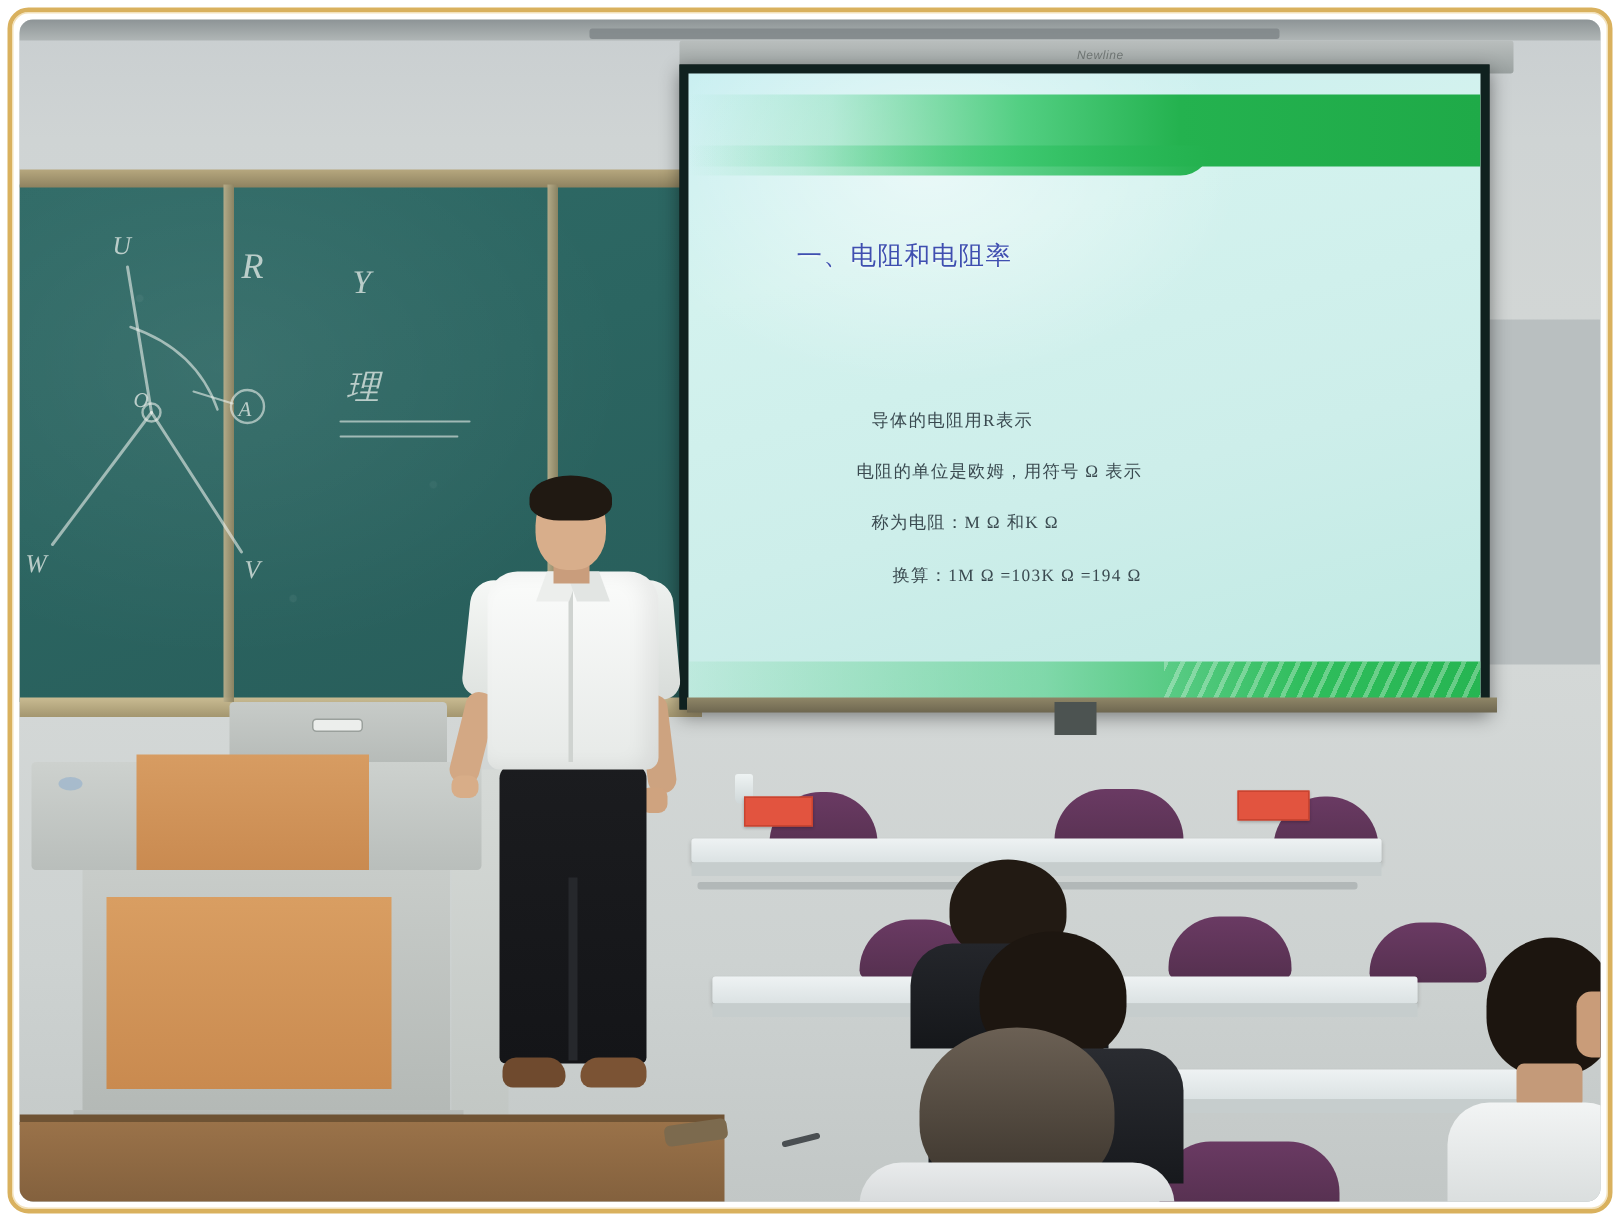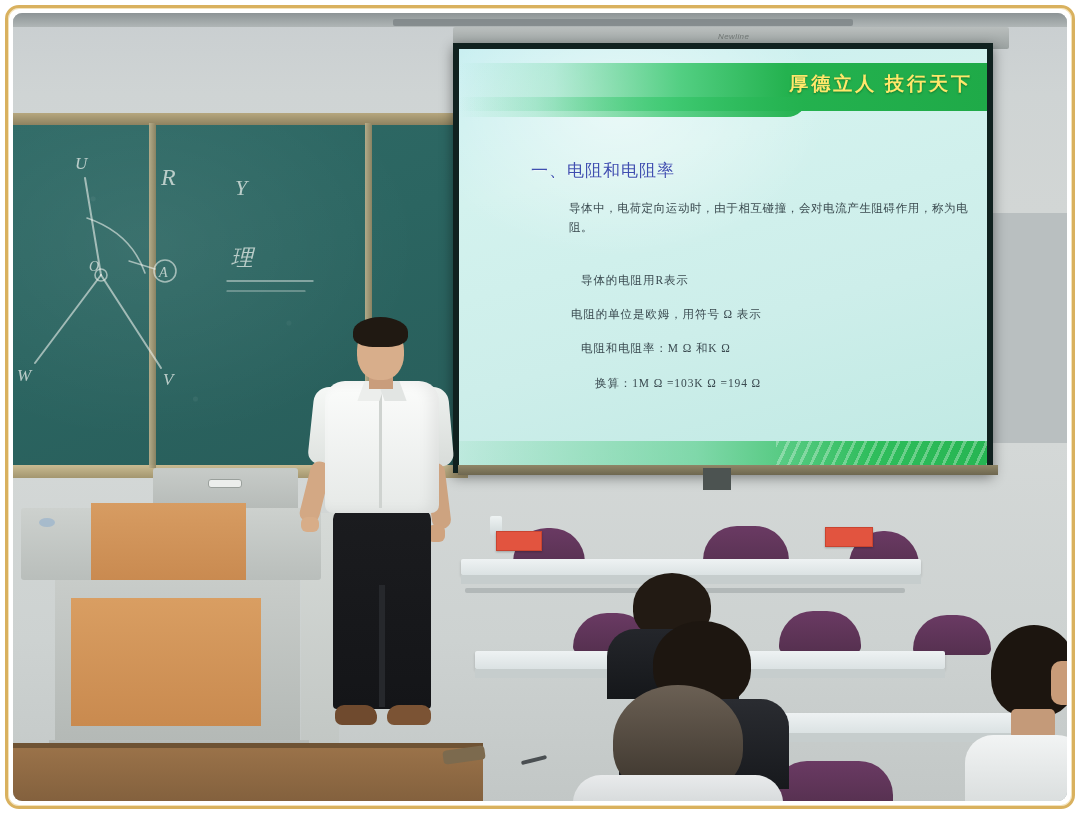--- a/index.html
+++ b/index.html
@@ -426,28 +426,26 @@
     </svg>
 
     <div class="screen-tophood"></div>
     <div class="hood-brand">Newline</div>
 
     <div class="screen-shell">
       <div class="slide">
         <div class="slide-glow"></div>
         <div class="slide-header"></div>
         <div class="slide-header-notch"></div>
-        <div class="slogan">厚德立人  技行天下</div>
 
         <div class="slide-title">一、电阻和电阻率</div>
-        <div class="slide-para">导体中，电荷定向运动时，由于相互碰撞，会对电流产生阻碍作用，称为电阻。</div>
 
         <div class="slide-line ln1">导体的电阻用R表示</div>
         <div class="slide-line ln2">电阻的单位是欧姆，用符号 Ω 表示</div>
-        <div class="slide-line ln3">电阻和电阻率：M Ω 和K Ω</div>
+        <div class="slide-line ln3">称为电阻：M Ω 和K Ω</div>
         <div class="slide-line ln4">换算：1M Ω =103K Ω =194 Ω</div>
 
         <div class="slide-footer">
           <div class="slide-footer-stripes"></div>
         </div>
       </div>
     </div>
     <div class="screen-foot"></div>
     <div class="screen-stand"></div>
 

